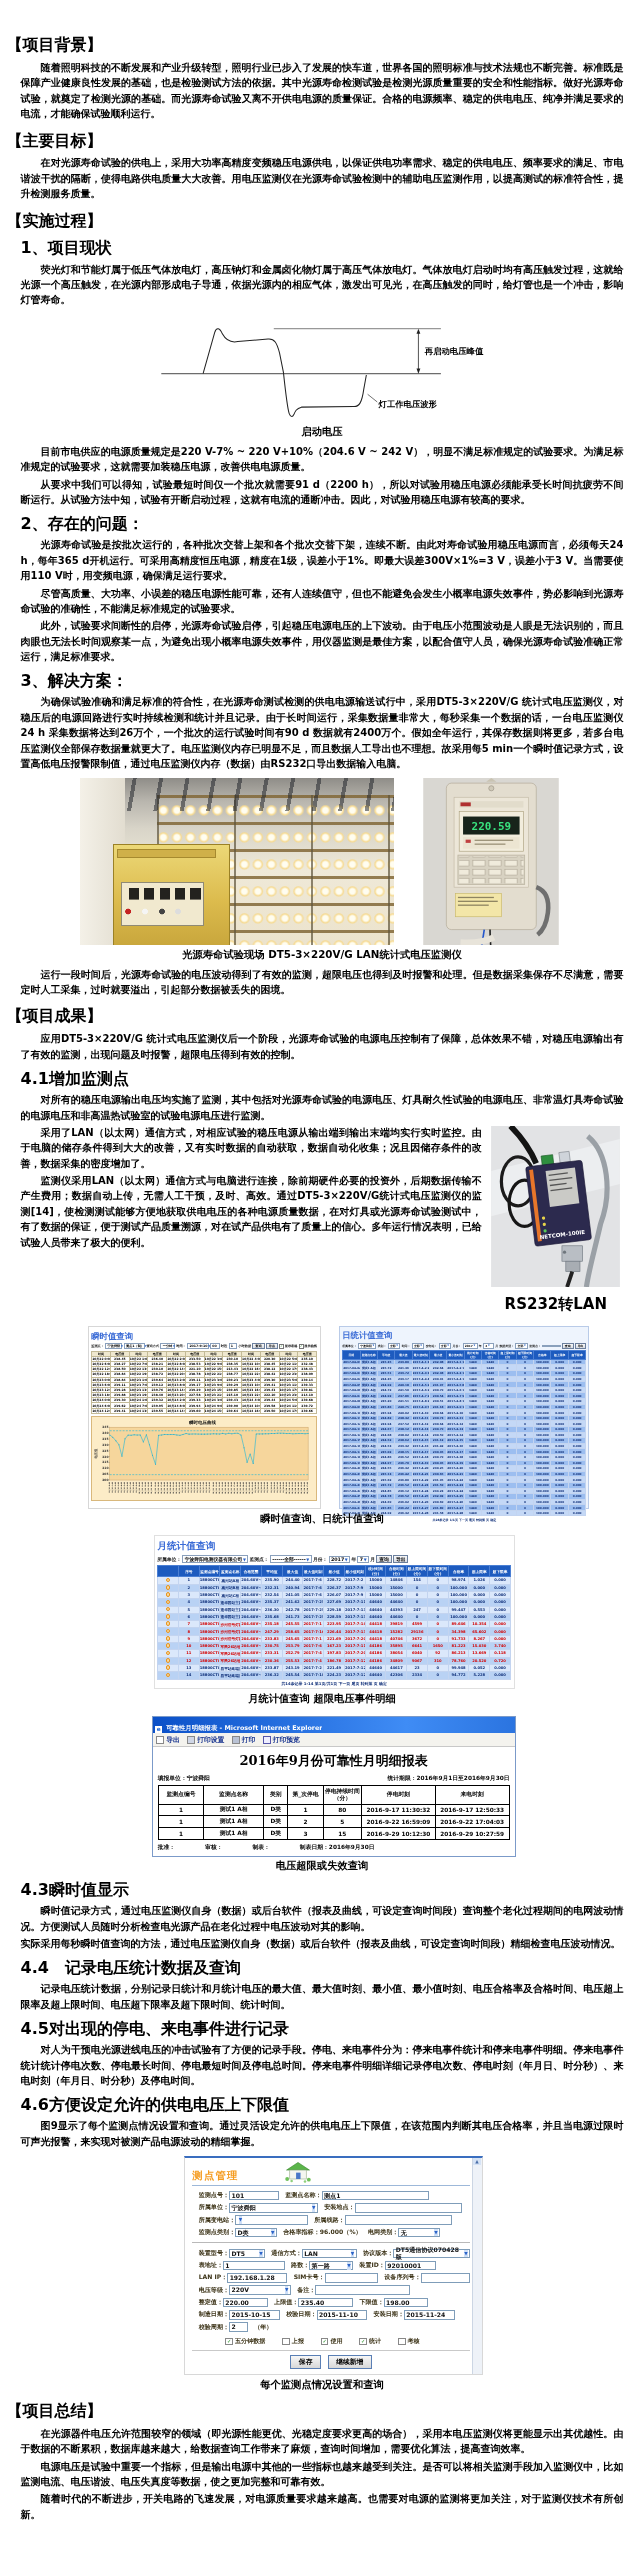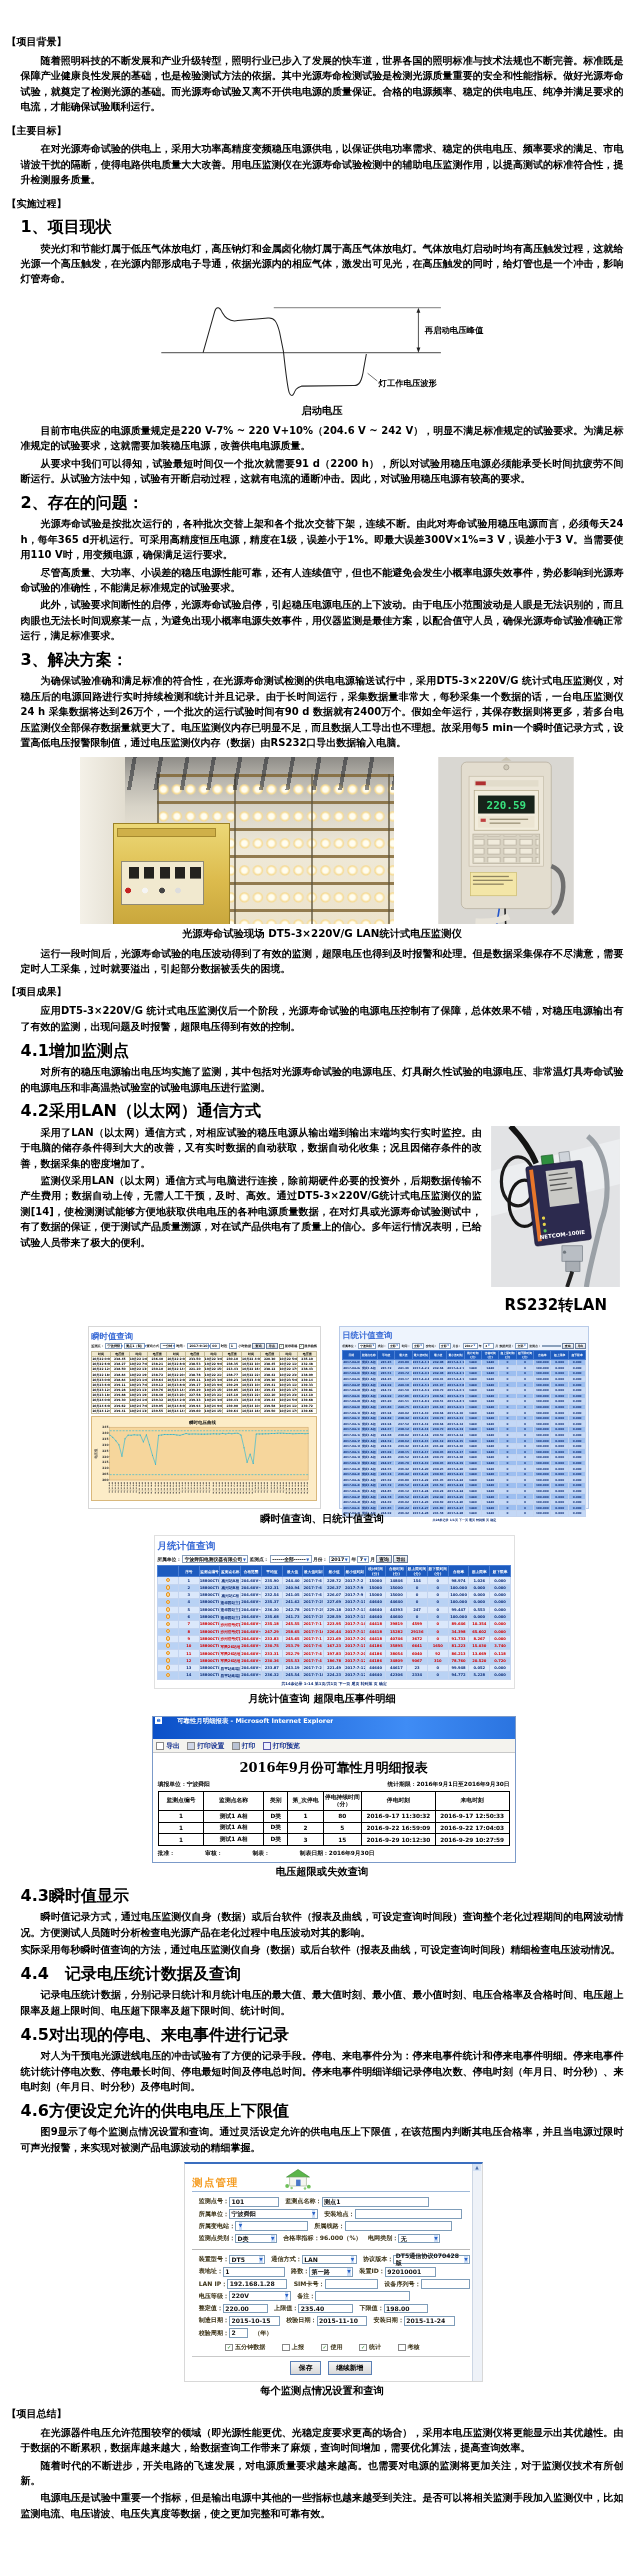--- a/index.html
+++ b/index.html
@@ -1,30 +1,30 @@
 <!DOCTYPE html>
 <html style="font-size:10.3px"><head>
 <meta charset="utf-8">
 <style>
   html,body{margin:0;padding:0;background:#fff;}
   .page{position:relative;width:644px;height:2576px;overflow:hidden;background:#fff;color:#000;
         font-family:"DejaVu Sans","Liberation Sans",sans-serif;font-weight:600;}
   .content{padding:26px 20.6px 0 20.6px;}
-  .h1{font-size:10px;font-weight:700;margin:9px 0 3.9px -14px;}
+  .h1{font-size:16px;font-weight:700;margin:9px 0 3.9px -14px;}
   .h3{font-size:16px;margin:6.4px 0 2.6px 0;}
   .content p{font-size:10px;line-height:15.4px;margin:1.9px 0;text-align:justify;}
   .ind{text-indent:2em;}
   .caption{text-align:center;font-weight:700;font-size:10.3px;margin:2.6px 0 5.1px 0;}
 
   
   .fig1{width:360px;margin:3.9px auto 0 auto;display:block;}
   .fig1 text{font-size:13px;font-weight:600;}
 
   
-  .photos{display:flex;gap:44px;margin:6.4px 0 1.3px 59px;}
+  .photos{display:flex;gap:29px;margin:6.4px 0 1.3px 59px;}
   .photo-rack{width:314px;height:167px;position:relative;overflow:hidden;
      background:linear-gradient(180deg,#8f8d88 0,#b9b6ae 14%,#d8d4c8 30%,#efe9d8 55%,#ece3cc 100%);}
   .rack-ceiling{position:absolute;left:0;top:0;right:0;height:33px;
      background:repeating-linear-gradient(100deg,rgba(35,38,44,.55) 0 3.9px,rgba(0,0,0,0) 3.9px 26px);}
   .rack-wall{position:absolute;left:0;top:0;width:45px;height:100%;
      background:linear-gradient(90deg,#f4f1e8,#e2ddd0);}
   .rack-shelves{position:absolute;left:77px;right:0;top:16.7px;bottom:0;
      background-image:
        repeating-linear-gradient(90deg,rgba(95,85,60,.7) 0 1.9px,rgba(0,0,0,0) 1.9px 77px),
        repeating-linear-gradient(180deg,rgba(130,104,56,.85) 0 3.2px,rgba(0,0,0,0) 3.2px 27px),
@@ -85,21 +85,21 @@
   .tbl-month th{background:#1d5bbf;color:#fff;border:0.3px solid #4a7fd4;padding:0;height:10.3px;overflow:hidden;}
   .tbl-month td{border:0.3px solid #c3d4f0;padding:0;text-align:center;height:6.3px;overflow:hidden;white-space:nowrap;}
   .tbl-month tr:nth-child(odd) td{background:#dbe8fb;}
   .tbl-month tr:nth-child(even) td{background:#b9d2f4;}
   .tbl-month tr.red td{color:#d40000;}
   .tbl-month td:first-child::before{content:"";display:inline-block;width:2.6px;height:2.6px;border:0.6px solid #e8941c;border-radius:50%;background:#f7d9a0;}
   .monthly .pager{font-size:3.9px;}
 
   
   .iewin{width:364px;margin:10.3px 0 0 131px;border:0.6px solid #7b9ac9;background:#fff;box-sizing:border-box;}
-  .ie-titlebar{height:22px;background:linear-gradient(90deg,#0b50c8,#3f8cf5 70%,#2b74e0);display:flex;align-items:flex-start;gap:15px;padding:0 2.6px;}
+  .ie-titlebar{height:16px;background:linear-gradient(90deg,#0b50c8,#3f8cf5 70%,#2b74e0);display:flex;align-items:flex-end;gap:4px;padding:0 2.6px;}
   .ie-icon{width:7px;height:7px;background:#fff;color:#1a62d6;font-size:5.8px;line-height:7px;text-align:center;font-weight:700;}
   .ie-title{color:#fff;font-size:6.4px;font-weight:700;white-space:nowrap;overflow:hidden;}
   .ie-toolbar{display:flex;gap:7.7px;align-items:center;height:13px;padding:0 3.9px;background:#f4f3ee;border-bottom:0.6px solid #c8c8c8;font-size:6.8px;color:#17338f;}
   .ie-tool{display:inline-flex;align-items:center;gap:1.9px;}
   .tbico{display:inline-block;width:5.8px;height:5.8px;border:0.6px solid #888;}
   .tbico.doc{background:#fff;}
   .tbico.gear{background:#cfd6e6;}
   .tbico.printer{background:#b9c2d4;}
   .tbico.preview{background:#eef;border-color:#55a;}
   .ie-body{padding:2.6px 5.1px 3.9px 5.1px;}
@@ -214,21 +214,20 @@
   <div class="caption">光源寿命试验现场 DT5-3×220V/G LAN统计式电压监测仪</div>
 
   <p class="ind">运行一段时间后，光源寿命试验的电压波动得到了有效的监测，超限电压也得到及时报警和处理。但是数据采集保存不尽满意，需要定时人工采集，过时就要溢出，引起部分数据被丢失的困境。</p>
 
   <div class="h1">【项目成果】</div>
   <p class="ind">应用DT5-3×220V/G 统计式电压监测仪后一个阶段，光源寿命试验的电源电压控制有了保障，总体效果不错，对稳压电源输出有了有效的监测，出现问题及时报警，超限电压得到有效的控制。</p>
 
   <div class="h3">4.1增加监测点</div>
   <p class="ind">对所有的稳压电源输出电压均实施了监测，其中包括对光源寿命试验的电源电压、灯具耐久性试验的电源电压、非常温灯具寿命试验的电源电压和非高温热试验室的试验电源电压进行监测。</p>
 
-  <div class="h3">4.2采用LAN（以太网）通信方式</div>
 
   <div class="rs232-wrap">
     <svg width="129" height="161" viewBox="0 0 200 250">
       <rect x="0" y="0" width="200" height="250" fill="#e2e3e5"></rect>
       <polygon points="0,70 200,20 200,90 0,140" fill="#eceef0"></polygon>
       <path d="M70,58 C58,30 42,12 30,0" fill="none" stroke="#141414" stroke-width="9"></path>
       <ellipse cx="42" cy="86" rx="26" ry="38" fill="none" stroke="#1b1b1b" stroke-width="5"></ellipse>
       <ellipse cx="52" cy="120" rx="24" ry="36" fill="none" stroke="#161616" stroke-width="5"></ellipse>
       <path d="M150,16 C182,42 188,104 170,152 C160,196 152,222 148,250" fill="none" stroke="#9aa0a6" stroke-width="8"></path>
       <g transform="rotate(-7 105 130)">
@@ -1655,18 +1654,18 @@
         </div>
     <div class="fbtns">
       <button class="fbtn">保存</button>
       <button class="fbtn">继续新增</button>
     </div>
   </div>
   <div class="caption">每个监测点情况设置和查询</div>
 
   <div class="h1">【项目总结】</div>
   <p class="ind">在光源器件电压允许范围较窄的领域（即光源性能更优、光稳定度要求更高的场合），采用本电压监测仪将更能显示出其优越性。由于数据的不断累积，数据库越来越大，给数据查询工作带来了麻烦，查询时间增加，需要优化算法，提高查询效率。</p>
+  <p class="ind">电源电压是试验中重要一个指标，但是输出电源中其他的一些指标也越来越受到关注。是否可以将相关监测手段加入监测仪中，比如监测电流、电压谐波、电压失真度等数据，使之更加完整和可靠有效。</p>
   <p class="ind">随着时代的不断进步，开关电路的飞速发展，对电源质量要求越来越高。也需要对电源的监测将更加关注，对于监测仪技术有所创新。</p>
-  <p class="ind">电源电压是试验中重要一个指标，但是输出电源中其他的一些指标也越来越受到关注。是否可以将相关监测手段加入监测仪中，比如监测电流、电压谐波、电压失真度等数据，使之更加完整和可靠有效。</p>
 
 </div>
 </div>
 
 
 </body></html>

